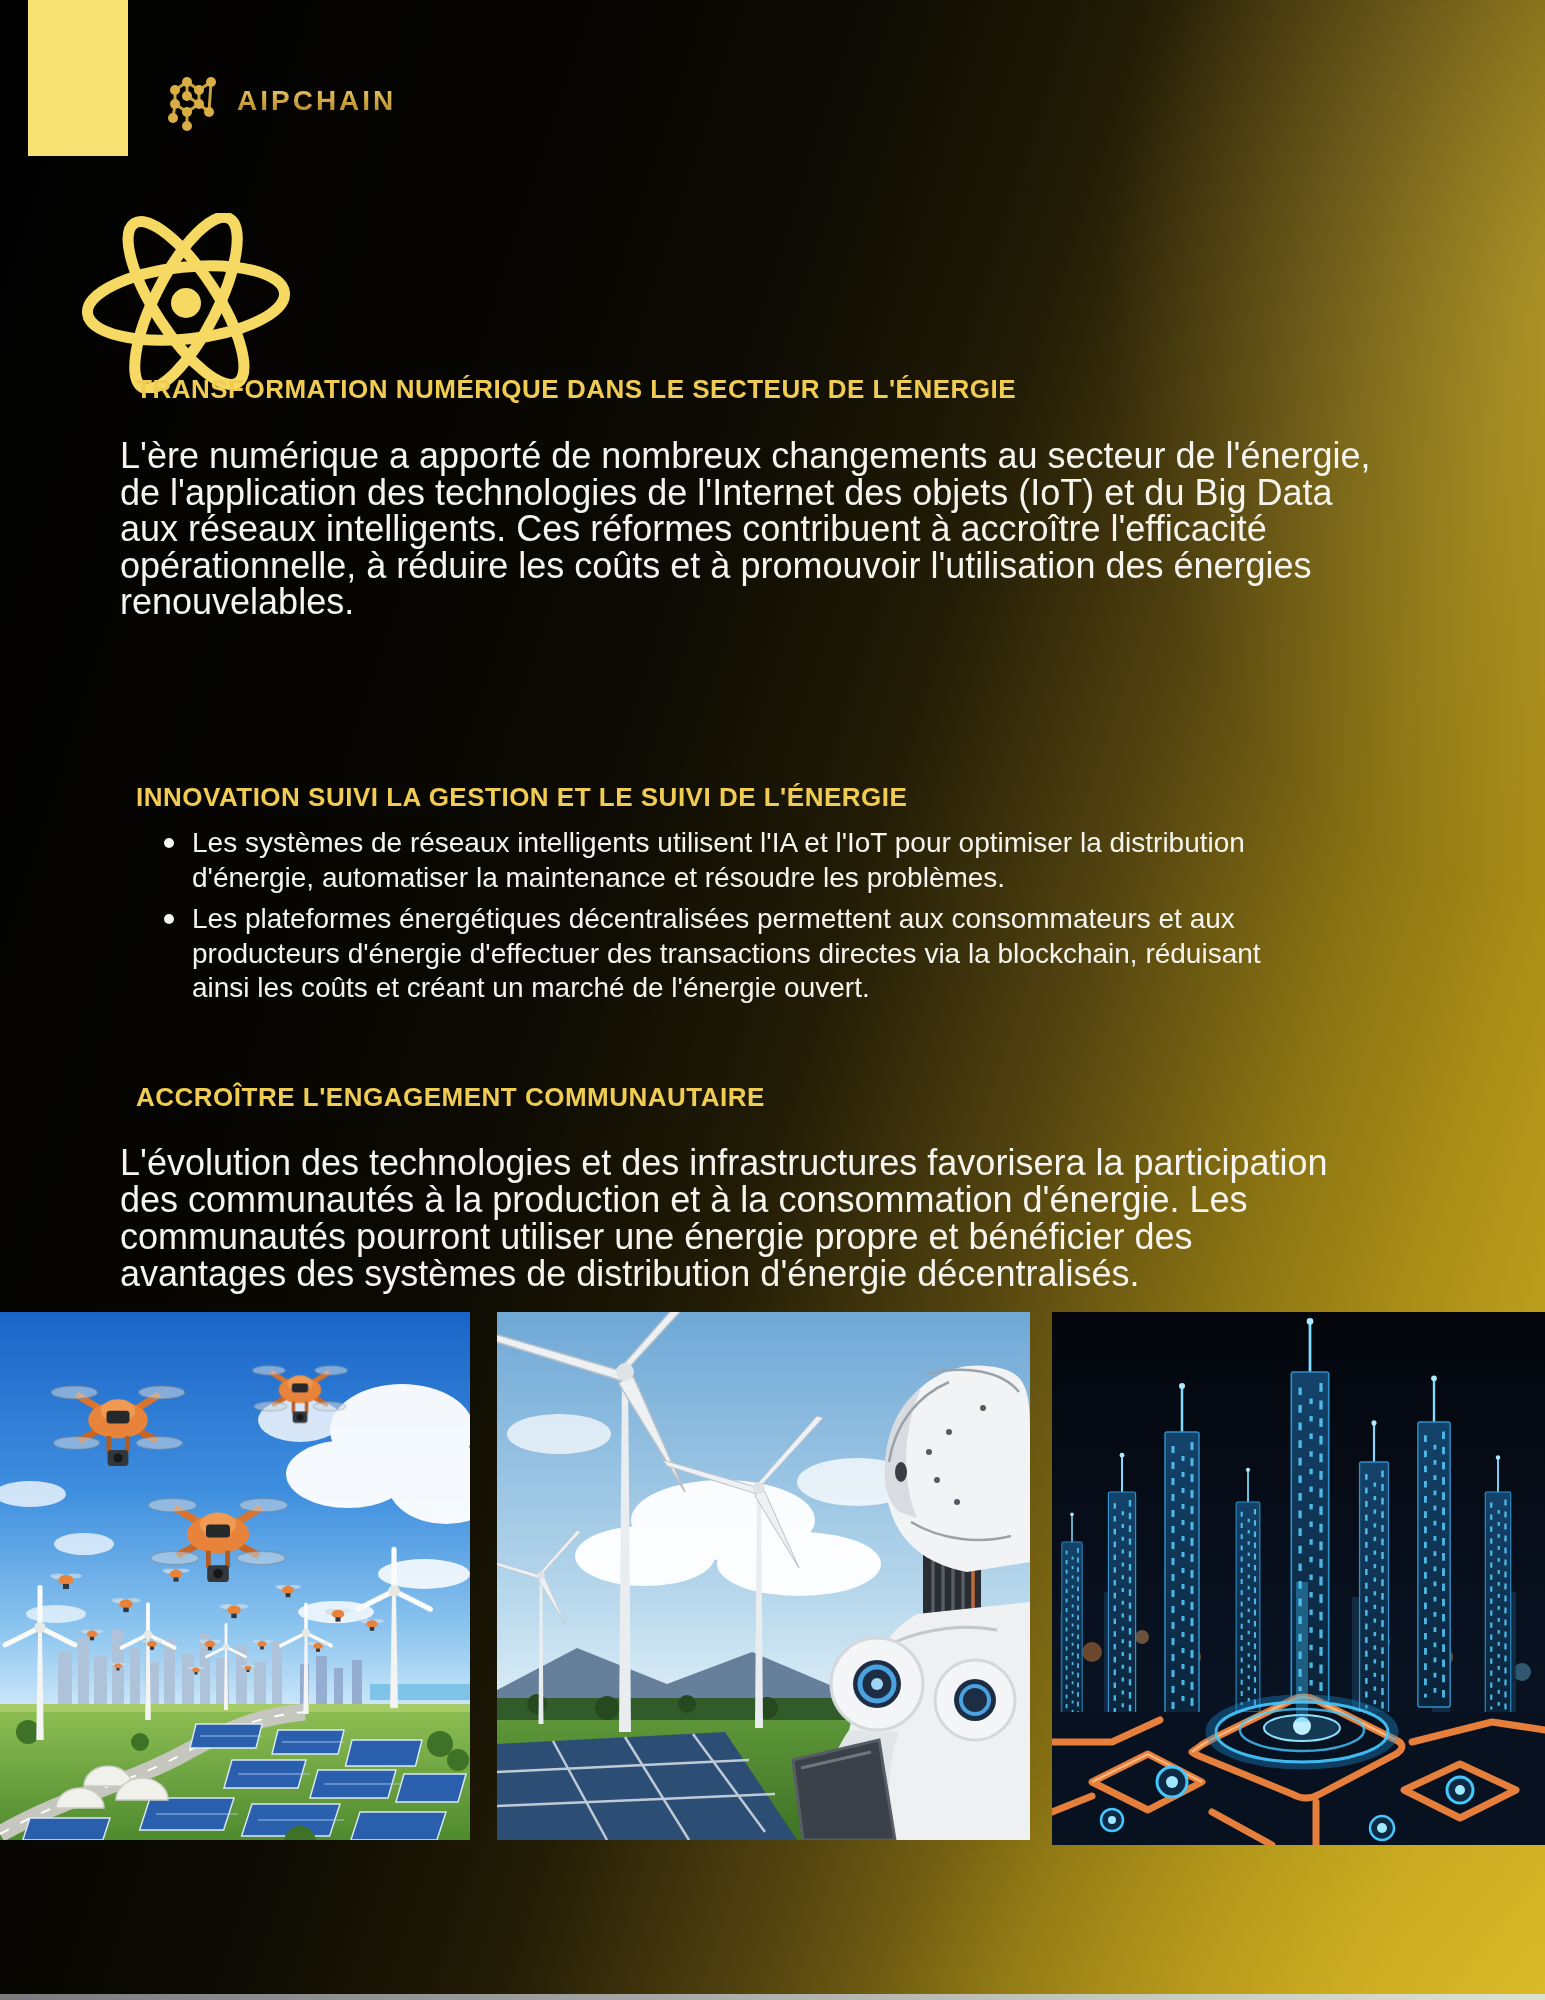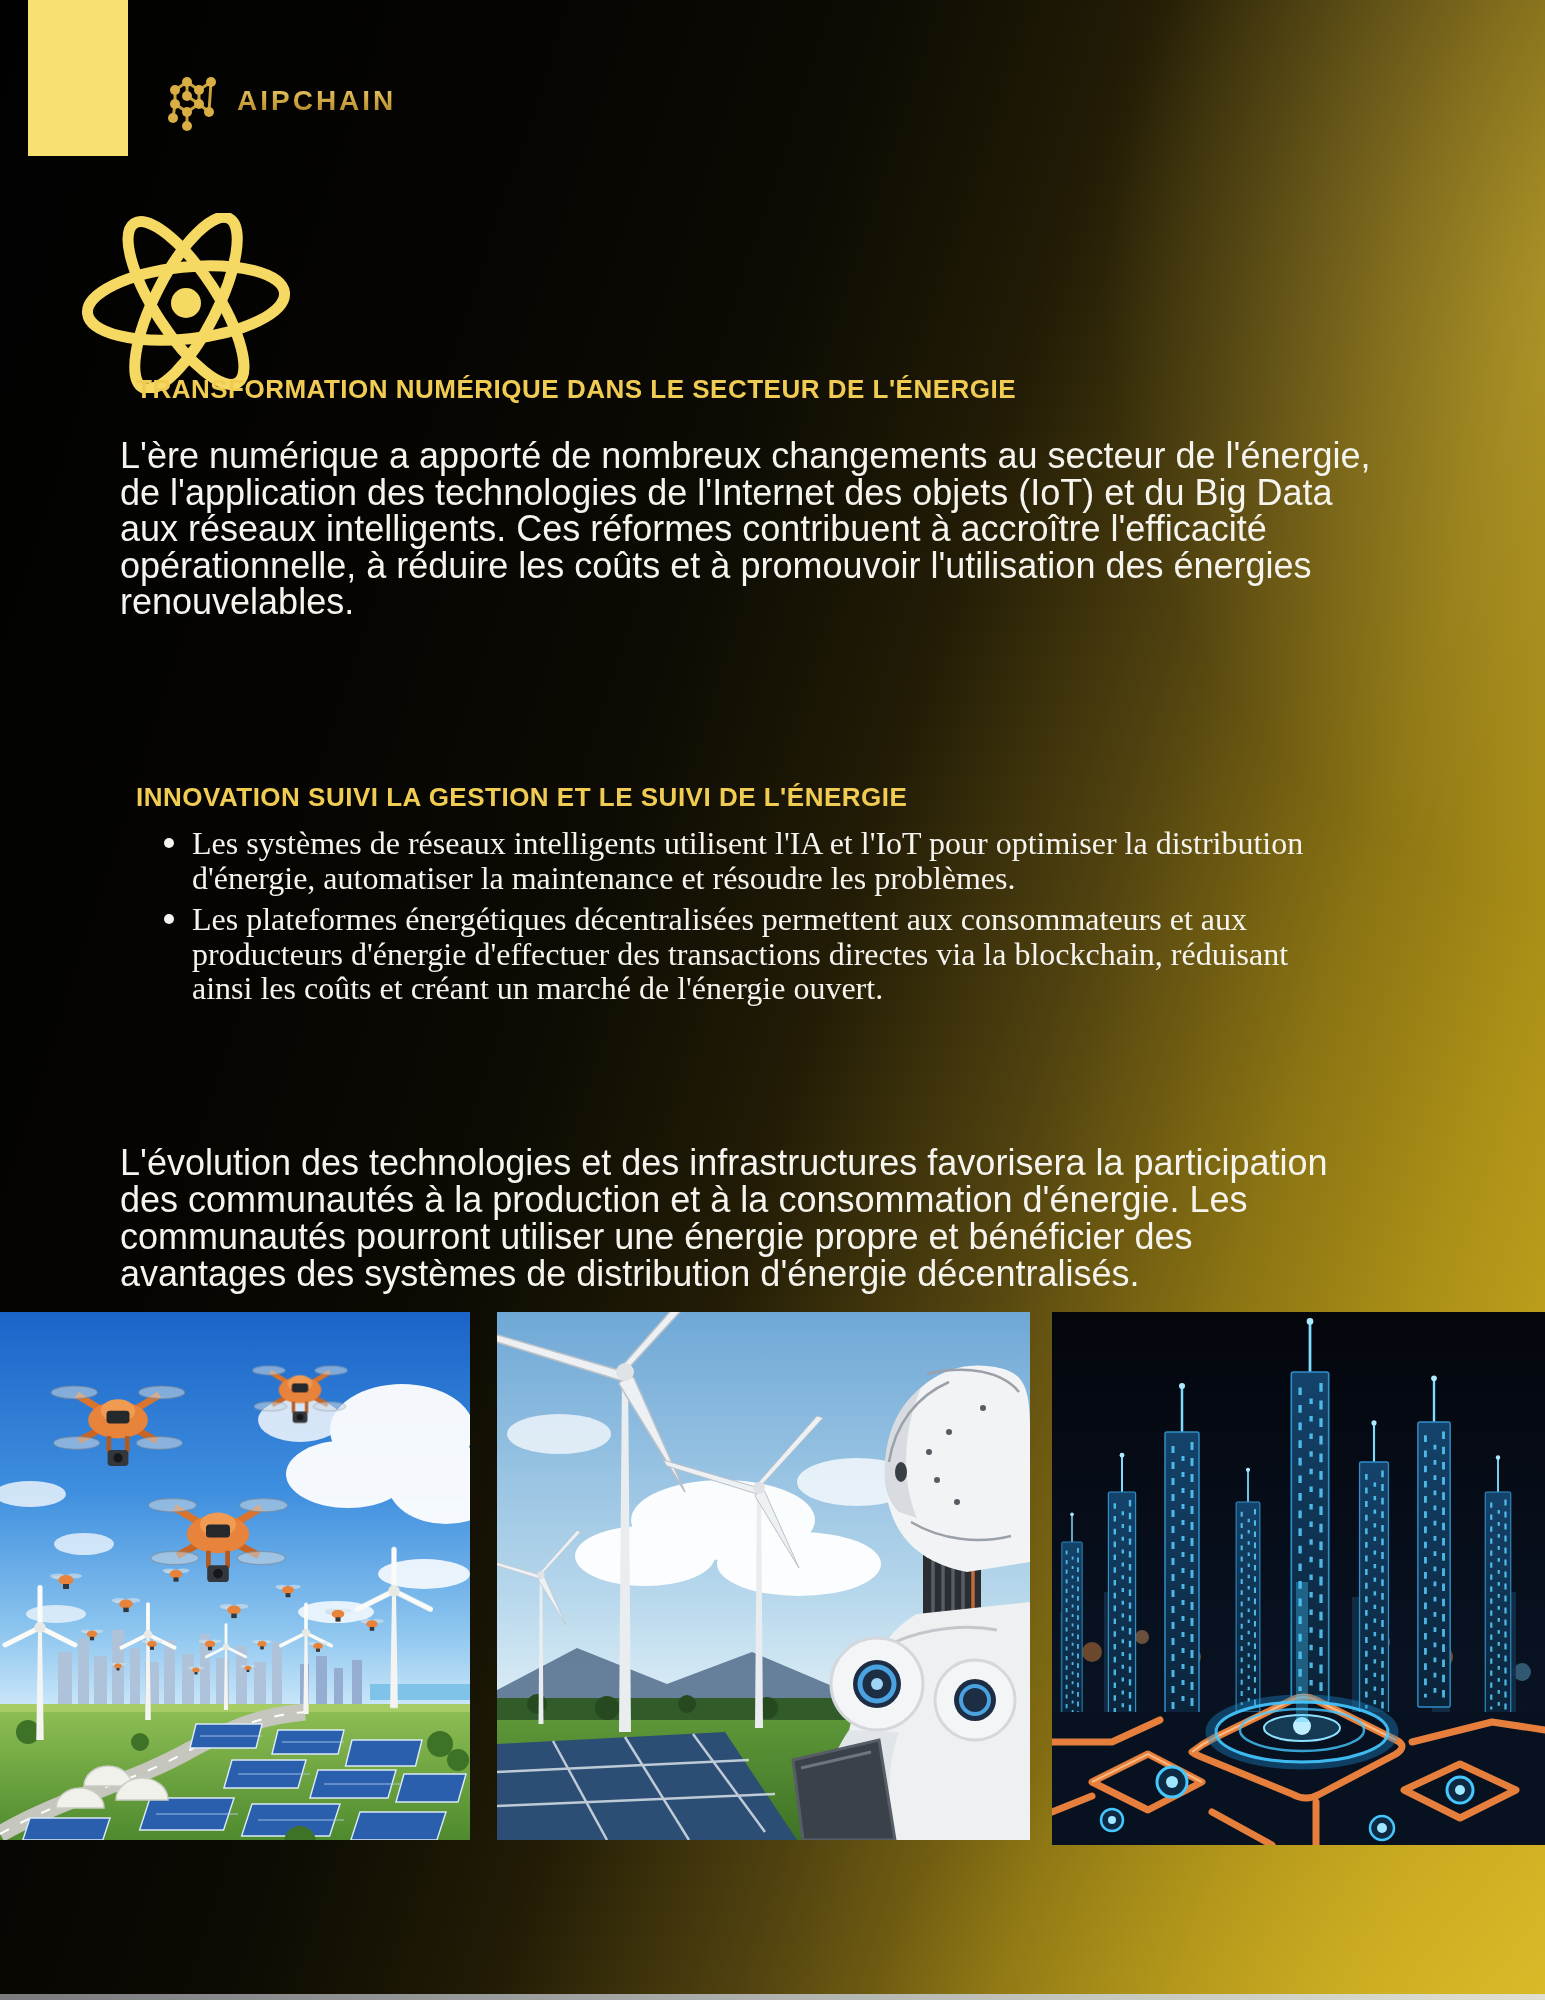--- a/index.html
+++ b/index.html
@@ -34,21 +34,21 @@
   .h3{top:1060px;}
   .body-text{
     position:absolute;left:120px;font-size:36px;line-height:36.5px;
     color:#F6F4EE;white-space:nowrap;
   }
   .p1{top:402px;}
   .p3{top:1108px;line-height:37px;}
   .bullets{position:absolute;left:160px;top:826px;margin:0;padding:0;list-style:none;}
   .bullets li{
     position:relative;padding-left:32px;margin-bottom:7px;
-    font-size:32px;line-height:34.5px;color:#F6F4EE;white-space:nowrap;font-family:Liberation Serif, serif;
+    font-size:28px;line-height:34.5px;color:#F6F4EE;white-space:nowrap;
   }
   .bullets li::before{
     content:"";position:absolute;left:4px;top:12px;width:10px;height:10px;
     border-radius:50%;background:#F6F4EE;
   }
   figure{margin:0;position:absolute;overflow:hidden;}
   .img1{left:0;top:1312px;width:470px;height:528px;}
   .img2{left:497px;top:1312px;width:533px;height:528px;}
   .img3{left:1052px;top:1312px;width:493px;height:533px;}
   figure svg{display:block;}
@@ -102,20 +102,21 @@
 
   <h2 class="section-heading h1">TRANSFORMATION NUMÉRIQUE DANS LE SECTEUR DE L'ÉNERGIE</h2>
   <p class="body-text p1">L'ère numérique a apporté de nombreux changements au secteur de l'énergie,<br>de l'application des technologies de l'Internet des objets (IoT) et du Big Data<br>aux réseaux intelligents. Ces réformes contribuent à accroître l'efficacité<br>opérationnelle, à réduire les coûts et à promouvoir l'utilisation des énergies<br>renouvelables.</p>
 
   <h2 class="section-heading h2">INNOVATION SUIVI LA GESTION ET LE SUIVI DE L'ÉNERGIE</h2>
   <ul class="bullets">
     <li>Les systèmes de réseaux intelligents utilisent l'IA et l'IoT pour optimiser la distribution<br>d'énergie, automatiser la maintenance et résoudre les problèmes.</li>
     <li>Les plateformes énergétiques décentralisées permettent aux consommateurs et aux<br>producteurs d'énergie d'effectuer des transactions directes via la blockchain, réduisant<br>ainsi les coûts et créant un marché de l'énergie ouvert.</li>
   </ul>
 
+  <h2 class="section-heading h3">ACCROÎTRE L'ENGAGEMENT COMMUNAUTAIRE</h2>
   <p class="body-text p3">L'évolution des technologies et des infrastructures favorisera la participation<br>des communautés à la production et à la consommation d'énergie. Les<br>communautés pourront utiliser une énergie propre et bénéficier des<br>avantages des systèmes de distribution d'énergie décentralisés.</p>
 
   <figure class="img1" role="img" aria-label="Illustration de drones orange survolant une ville verte avec champs de panneaux solaires et éoliennes">
     <svg width="470" height="528" viewBox="0 0 470 528">
       <defs>
         <linearGradient id="sky1" x1="0" y1="0" x2="0" y2="1">
           <stop offset="0" stop-color="#1a64c8"></stop>
             <stop offset=".45" stop-color="#3f8fdf"></stop>
           <stop offset=".8" stop-color="#8ec6ef"></stop>
             <stop offset="1" stop-color="#cfe9fa"></stop>

